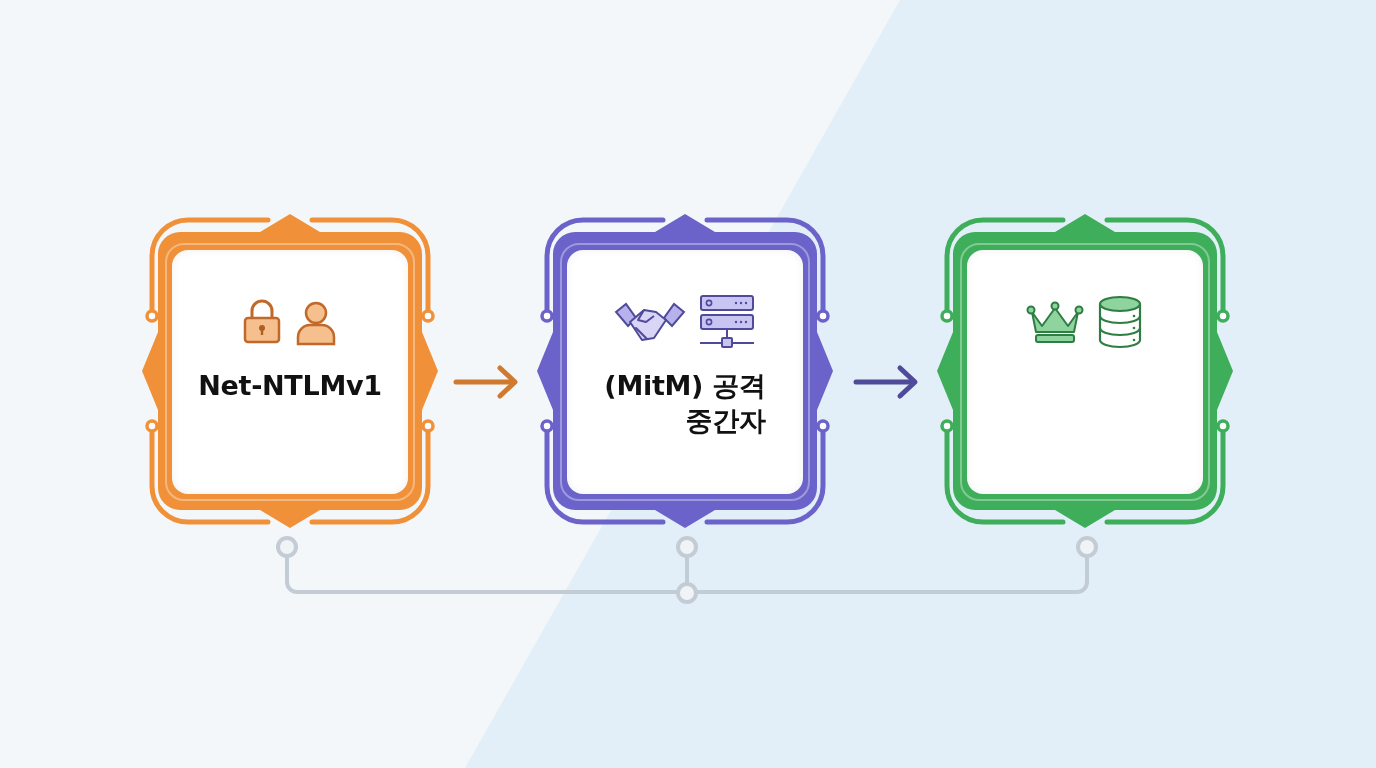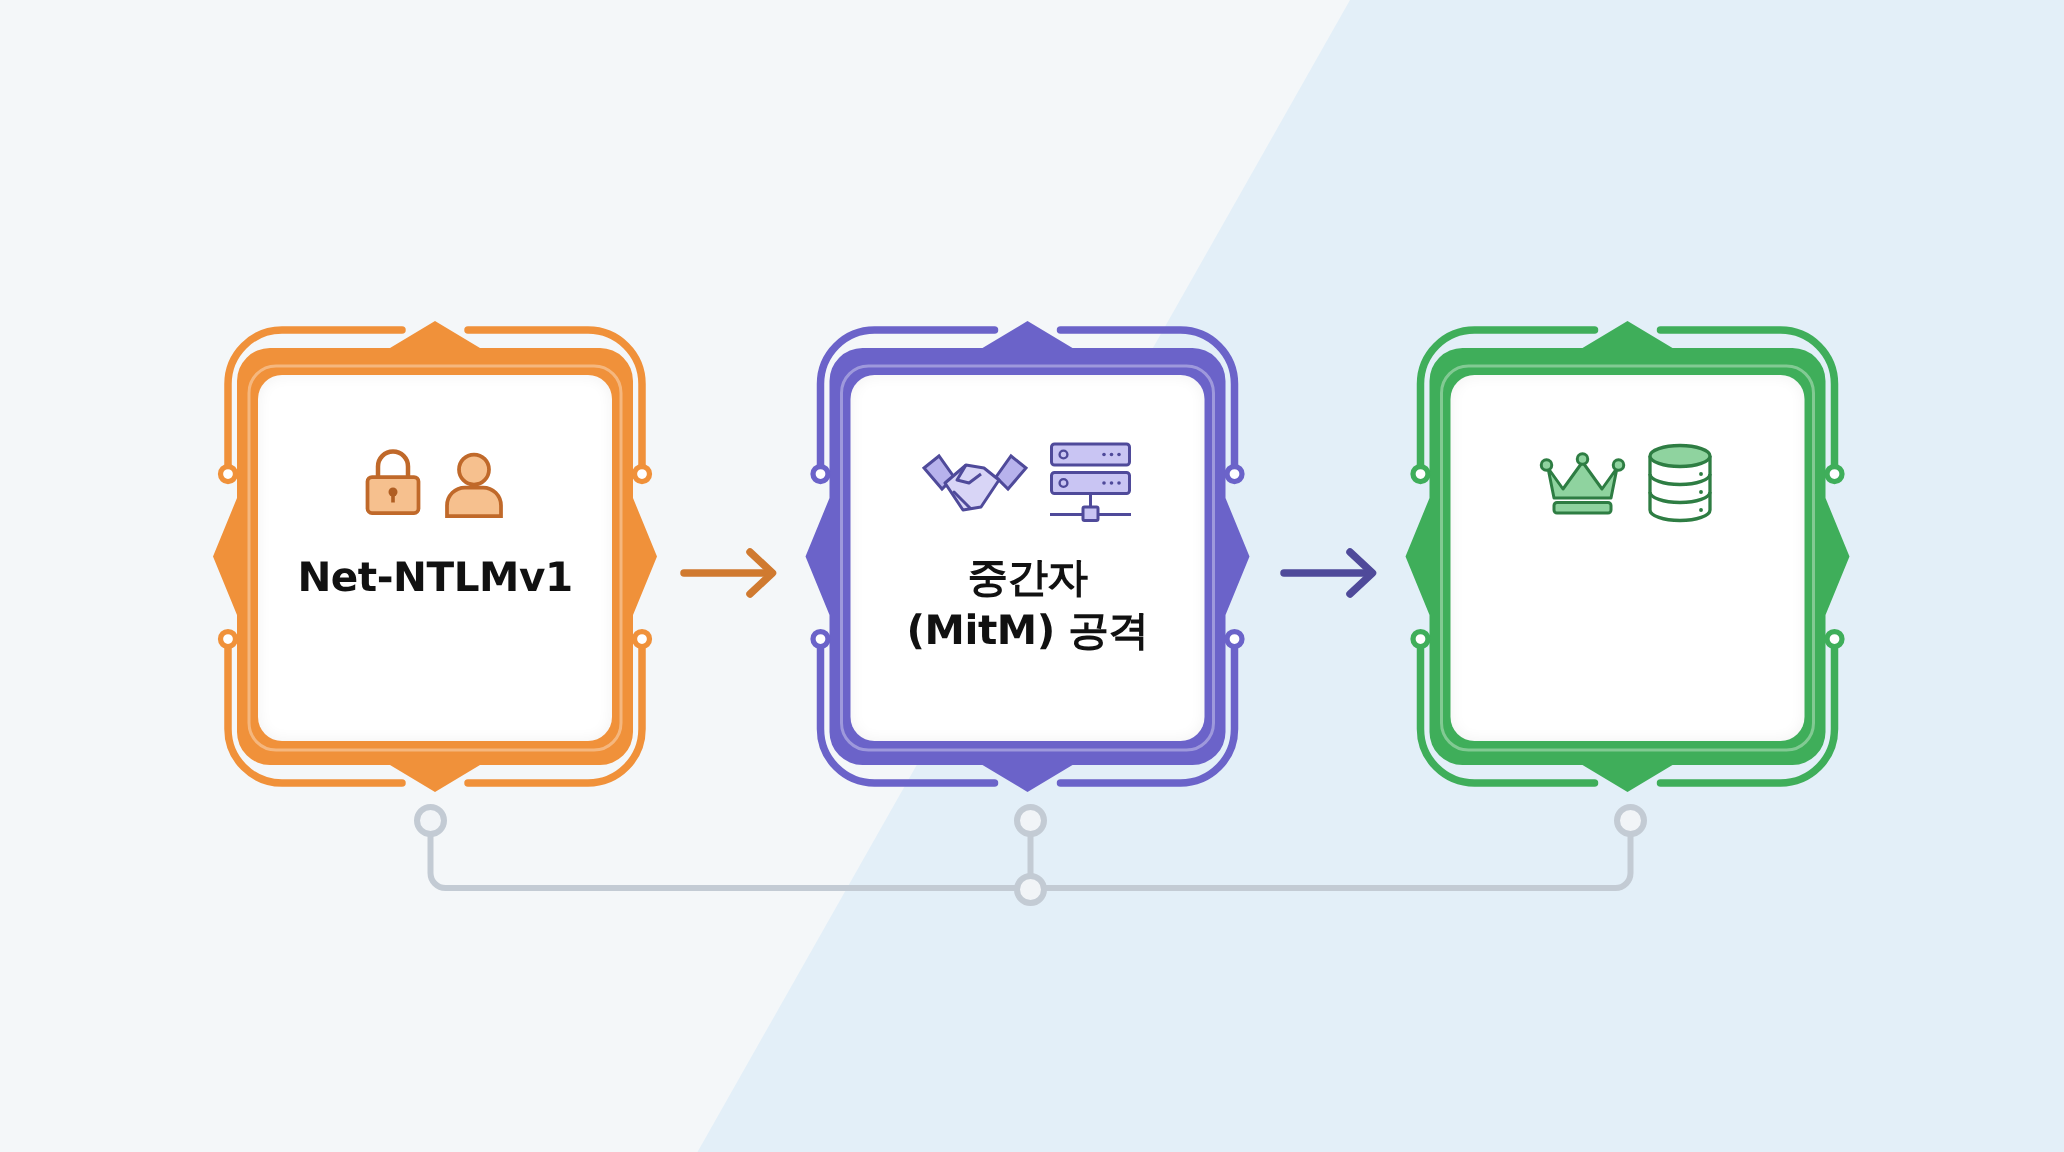--- a/index.html
+++ b/index.html
@@ -8,21 +8,21 @@
   .bg { position:absolute; inset:0; }
   .stage { position:absolute; inset:0; }
   .card { position:absolute; top:212px; width:300px; height:318px; }
   .card svg.frame { position:absolute; left:0; top:0; width:300px; height:318px; overflow:visible; }
   .inner { position:absolute; left:32px; top:38px; width:236px; height:244px;
            background:#ffffff; border-radius:16px;
            box-shadow: inset 0 0 10px rgba(0,0,0,0.06);
            display:flex; flex-direction:column; align-items:center; }
   .icons { margin-top:44px; height:56px; display:flex; gap:12px; align-items:center; justify-content:center; }
   .icons svg { display:block; }
-  .label { margin-top:18px; text-align:center; font-weight:bold; font-size:27px; line-height:35px; color:#111; letter-spacing:-0.3px; }
+  .label { margin-top:18px; text-align:right; font-weight:bold; font-size:27px; line-height:35px; color:#111; letter-spacing:-0.3px; }
   .arrow { position:absolute; top:362px; width:70px; height:40px; }
   .connector { position:absolute; left:0; top:0; width:1376px; height:768px; pointer-events:none; }
 </style>
 </head>
 <body>
 
 <svg class="bg" width="1376" height="768">
   <rect x="0" y="0" width="1376" height="768" fill="#f4f7f9"></rect>
   <polygon points="900,0 1376,0 1376,768 465,768" fill="#e3eff8"></polygon>
 </svg>
@@ -100,22 +100,22 @@
           <circle cx="38" cy="28" r="1.2"></circle>
               <circle cx="43" cy="28" r="1.2"></circle>
               <circle cx="48" cy="28" r="1.2"></circle>
             </g>
           <line x1="29" y1="35" x2="29" y2="44" stroke="#4f4a9a" stroke-width="2"></line>
           <line x1="2" y1="49" x2="56" y2="49" stroke="#4f4a9a" stroke-width="2"></line>
           <rect x="24" y="44" width="10" height="9" rx="1" fill="#c9c5f3" stroke="#4f4a9a" stroke-width="2"></rect>
         </svg>
       </div>
       <div class="label">
+        <div>(MitM) 공격</div>
         <div>중간자</div>
-        <div>(MitM) 공격</div>
       </div>
     </div>
   </div>
 
   <svg class="arrow" style="left:852px;" viewBox="0 0 70 40">
     <line x1="4" y1="20" x2="62" y2="20" stroke="#4f4a9a" stroke-width="5" stroke-linecap="round"></line>
     <polyline points="48,6 63,20 48,34" fill="none" stroke="#4f4a9a" stroke-width="5" stroke-linecap="round" stroke-linejoin="round"></polyline>
   </svg>
 
   <div class="card" id="card3" style="left:935px;">

